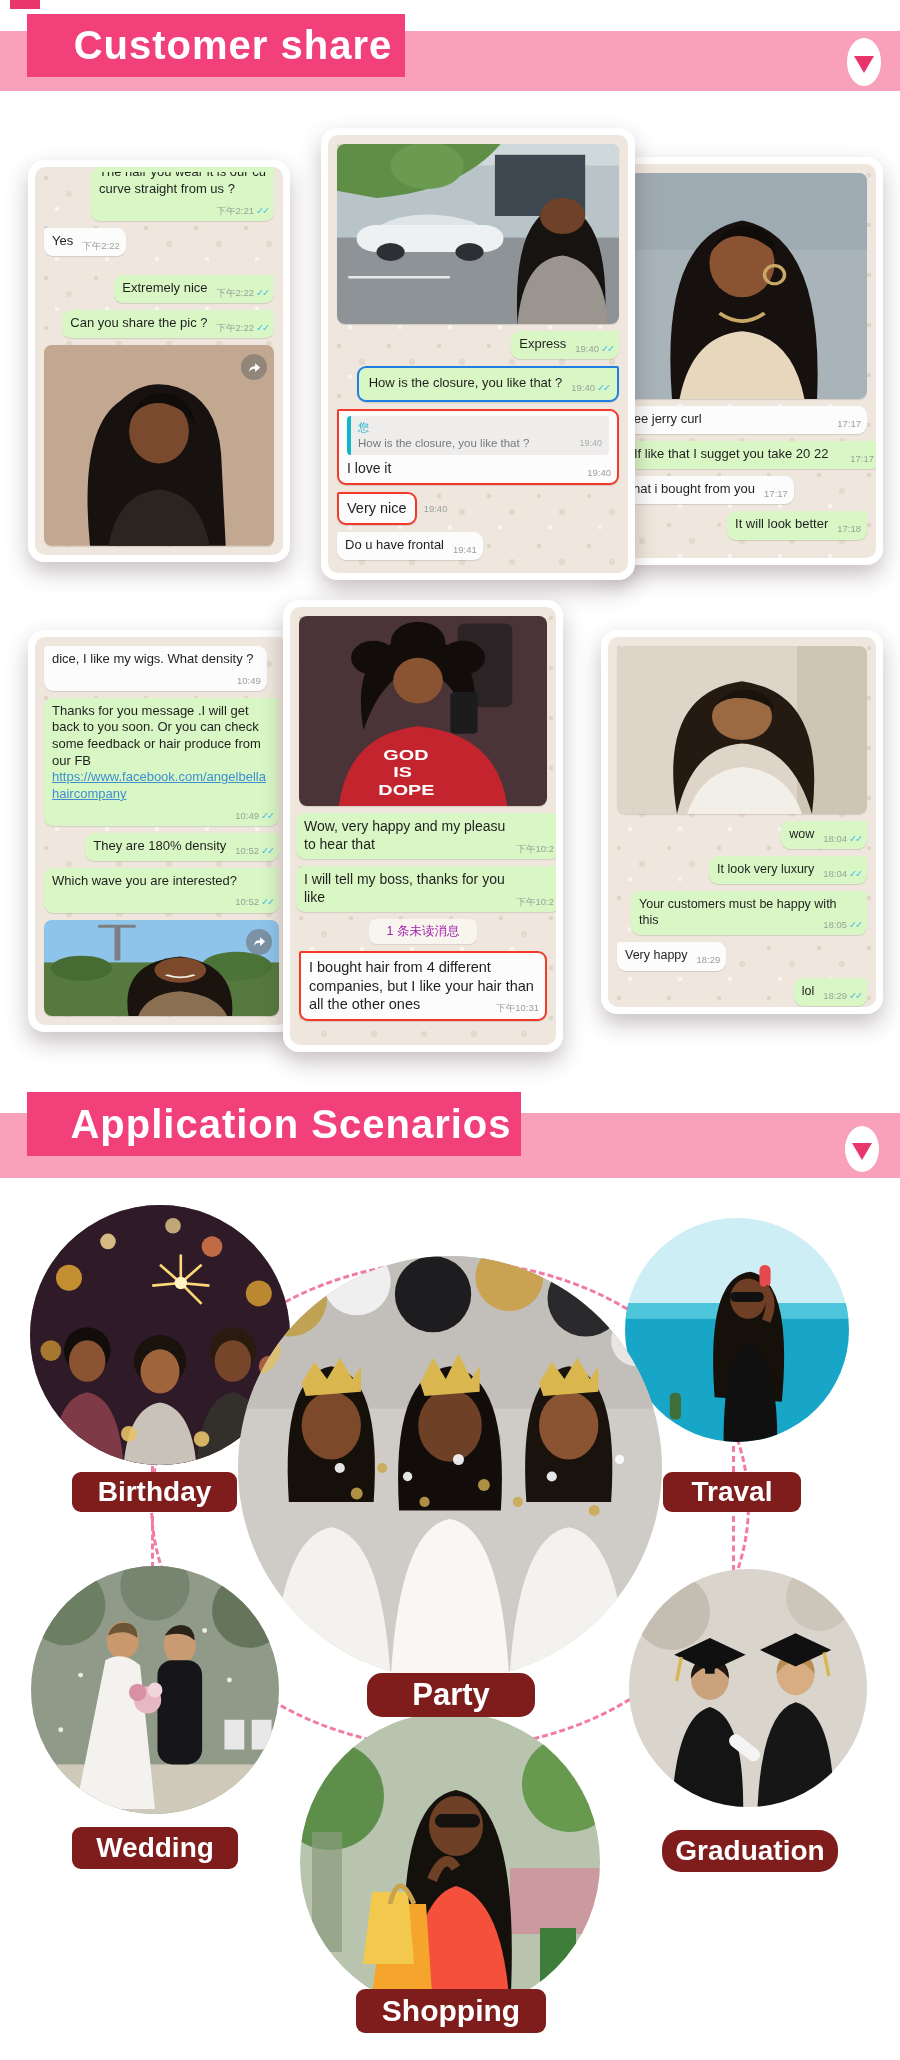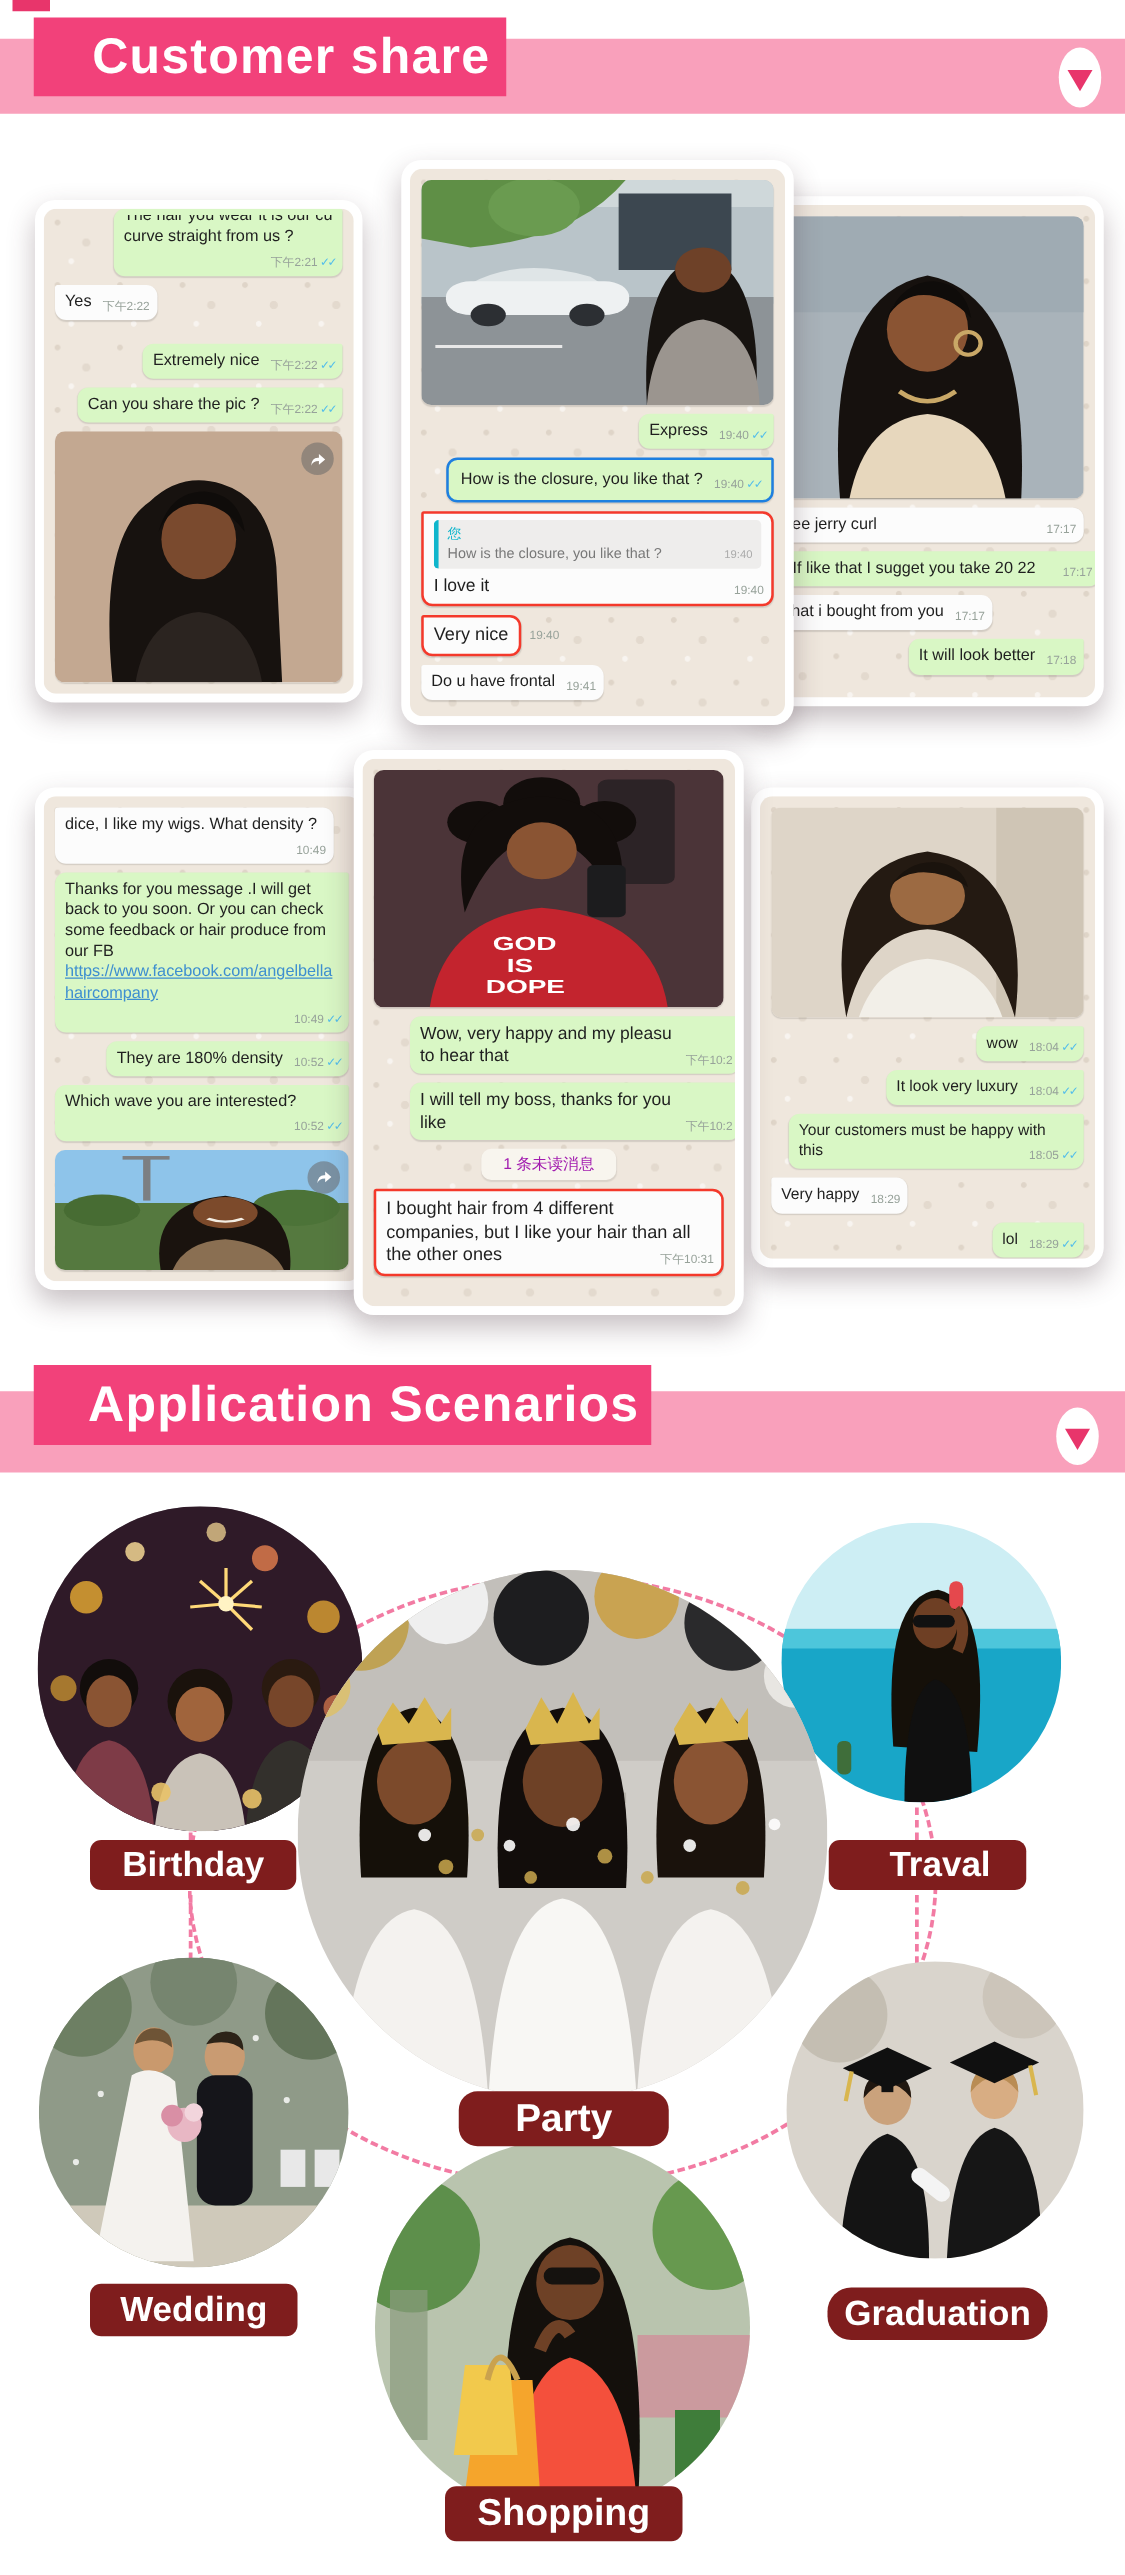--- a/index.html
+++ b/index.html
@@ -275,21 +275,21 @@
         </svg>
         <div class="fwd">
           <svg viewBox="0 0 24 24">
               <path d="M13 5 L21 12 L13 19 L13 14 Q5 14 3 20 Q4 9 13 10 Z" fill="#fff"></path>
             </svg>
         </div>
       </div>
     </div>
   </div>
 
-  <div class="card" style="left:283px;top:600px;width:312px;height:452px;z-index:2;">
+  <div class="card" style="left:283px;top:600px;width:280px;height:452px;z-index:2;">
     <div class="chat">
       <div class="photo" style="height:190px;">
         <svg viewBox="0 0 100 100" preserveAspectRatio="none">
           <rect width="100" height="100" fill="#4b3438"></rect>
           <rect x="64" y="4" width="22" height="44" rx="3" fill="#2c2326"></rect>
           <circle cx="30" cy="22" r="9" fill="#120d0b"></circle>
             <circle cx="48" cy="14" r="11" fill="#120d0b"></circle>
             <circle cx="66" cy="22" r="9" fill="#120d0b"></circle>
           <path d="M26 60 Q20 14 48 11 Q76 14 70 60 Q62 30 48 28 Q34 30 26 60 Z" fill="#120d0b"></path>
           <ellipse cx="48" cy="34" rx="10" ry="12" fill="#8a5433"></ellipse>
@@ -433,21 +433,21 @@
       <path d="M0 86 L32 100 L0 100 Z" fill="#caa26a"></path>
       <rect x="20" y="78" width="5" height="12" rx="2" fill="#3f6e3a"></rect>
       <path d="M40 80 Q36 26 56 24 Q75 28 70 82 Z" fill="#151009"></path>
       <ellipse cx="55" cy="36" rx="8" ry="9" fill="#6e3f24"></ellipse>
       <rect x="47" y="33" width="15" height="4.5" rx="2.2" fill="#111"></rect>
       <rect x="60" y="21" width="5" height="10" rx="2.4" fill="#e5484d"></rect>
       <path d="M63 46 Q67 37 62 31" stroke="#6e3f24" stroke-width="4" fill="none"></path>
       <path d="M44 100 Q44 60 55 56 Q68 60 68 100 Z" fill="#101010"></path>
     </svg>
   </div>
-  <div class="scn-label" style="left:663px;top:1472px;width:138px;height:40px;padding-left:20px;">
+  <div class="scn-label" style="left:663px;top:1472px;width:138px;height:40px;">
     <span>Traval</span>
   </div>
 
   <div class="scn-circle" style="left:238px;top:1256px;width:424px;height:424px;">
     <svg viewBox="0 0 100 100" preserveAspectRatio="none">
       <rect width="100" height="100" fill="#cfccc7"></rect>
       <rect width="100" height="36" fill="#c2bfba"></rect>
       <circle cx="12" cy="10" r="9" fill="#bfa254"></circle>
         <circle cx="28" cy="6" r="8" fill="#efefef"></circle>
       <circle cx="46" cy="9" r="9" fill="#1d1d1f"></circle>

